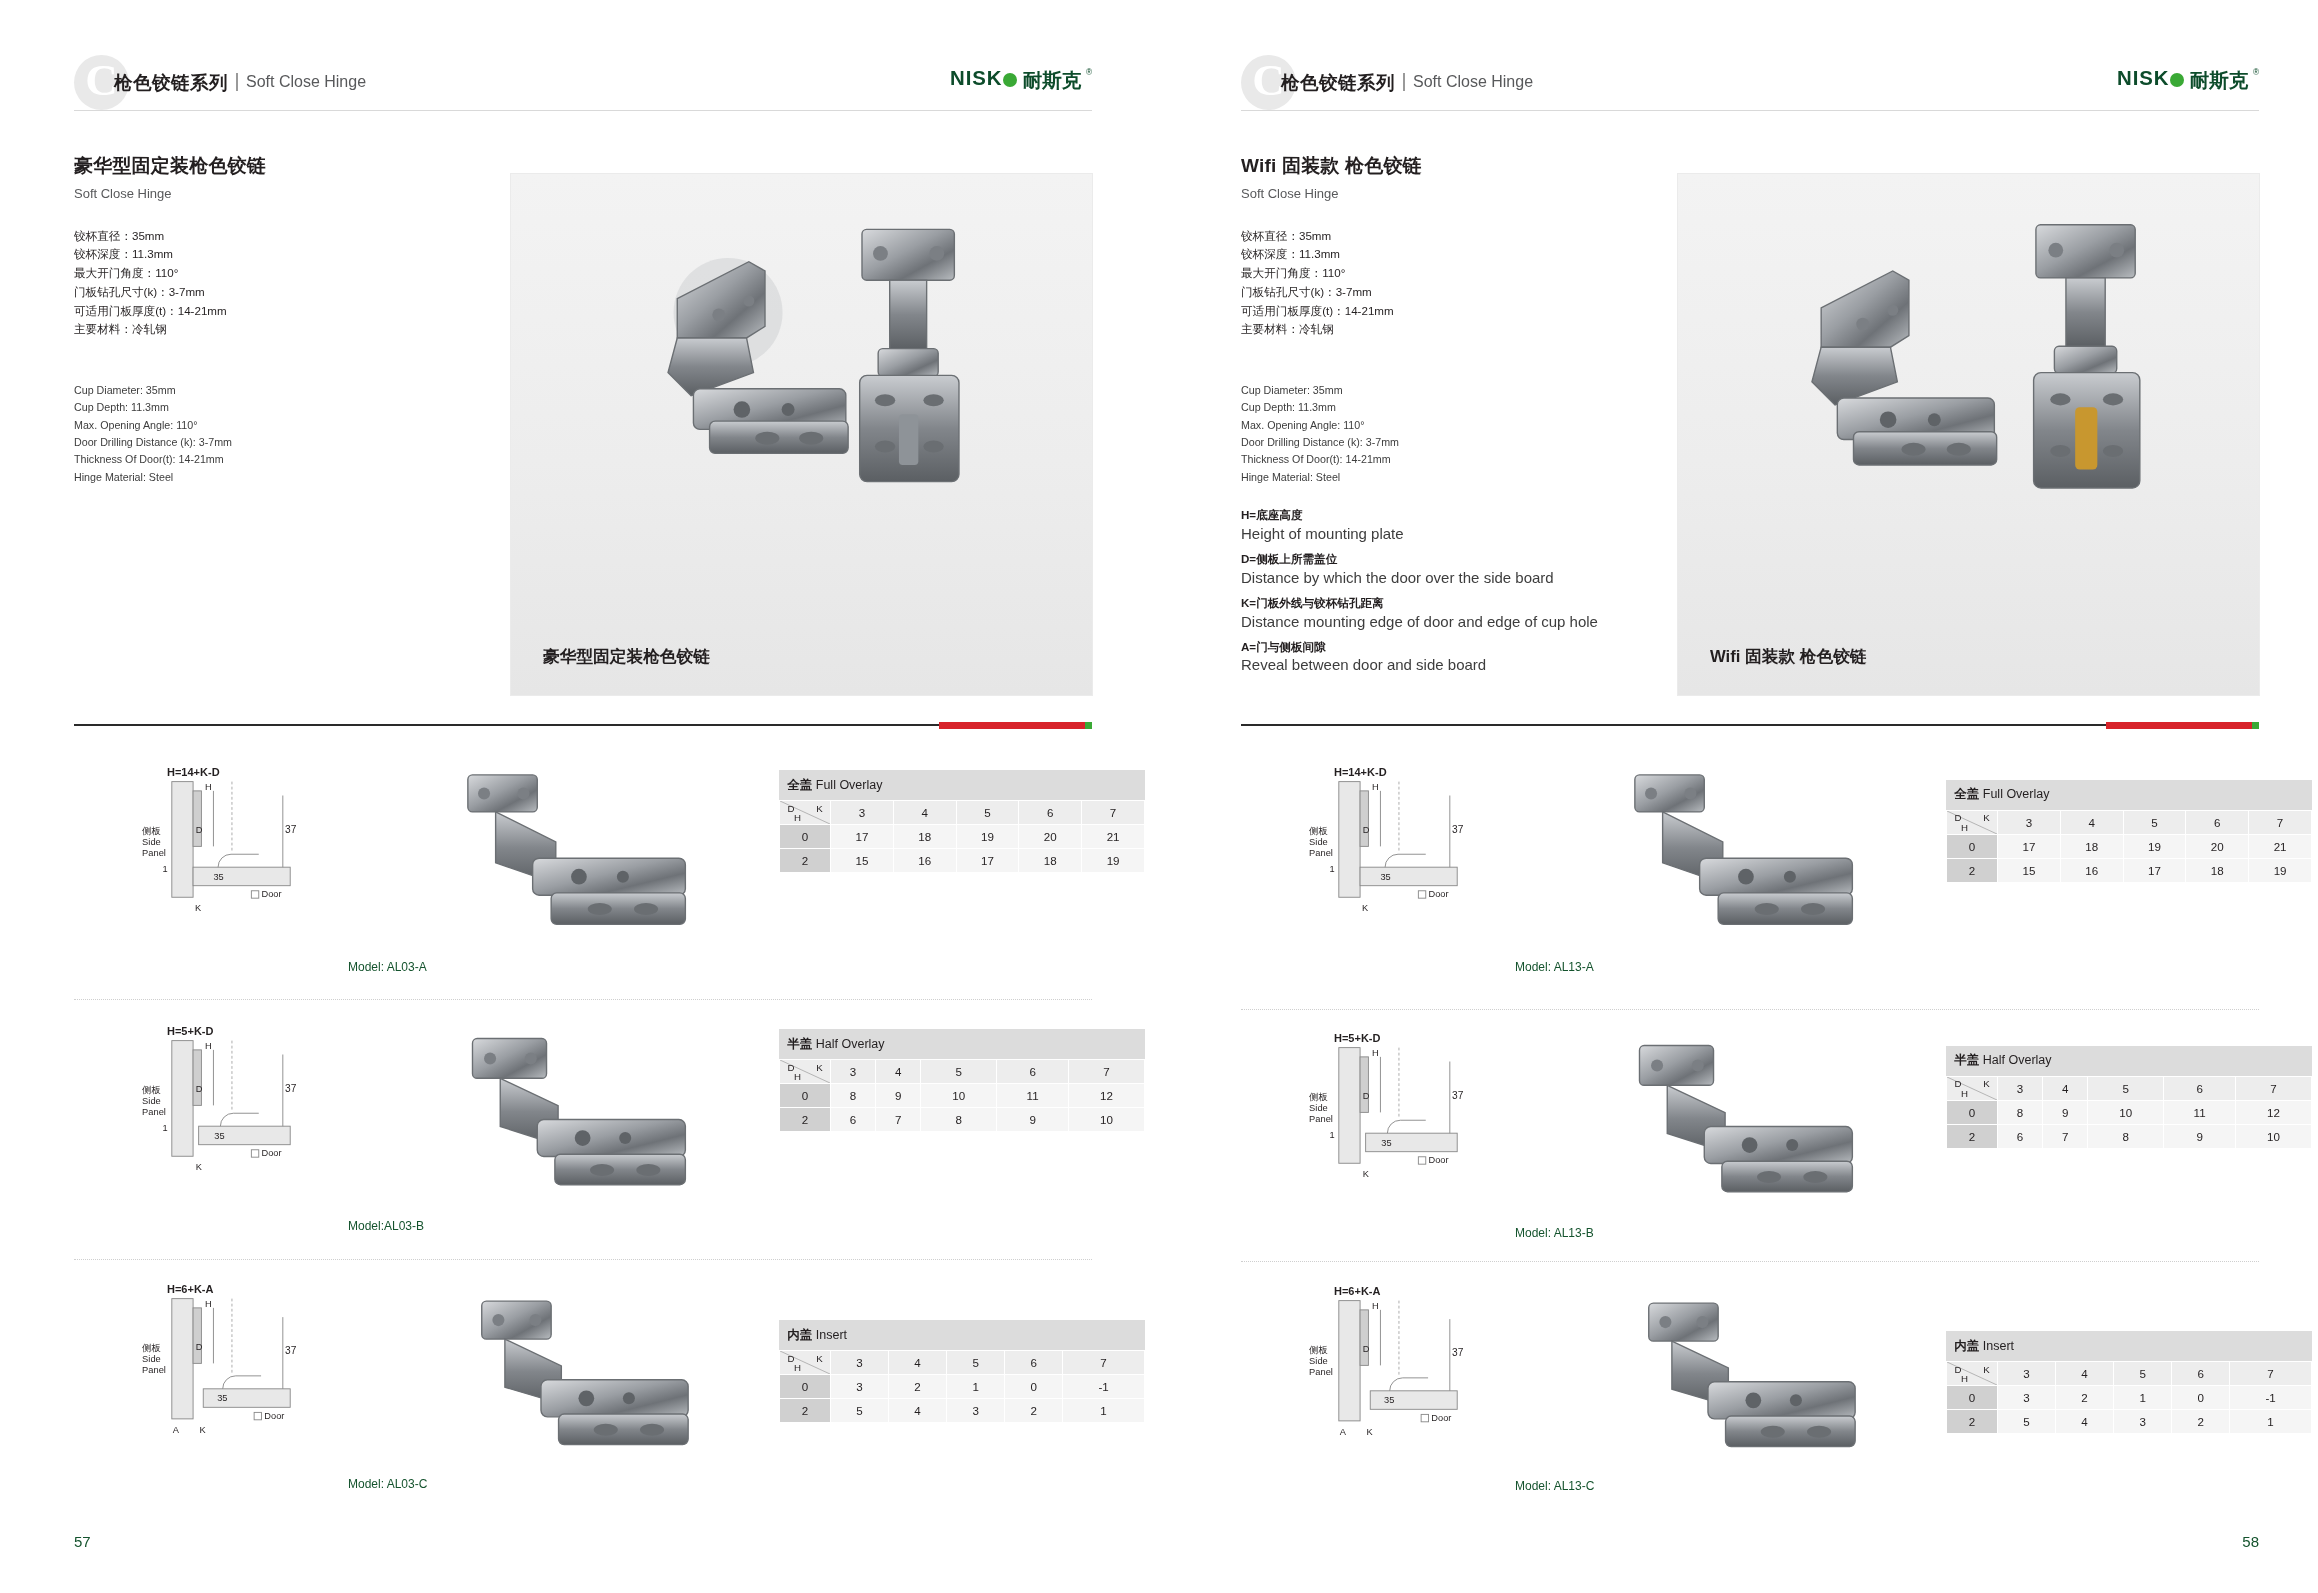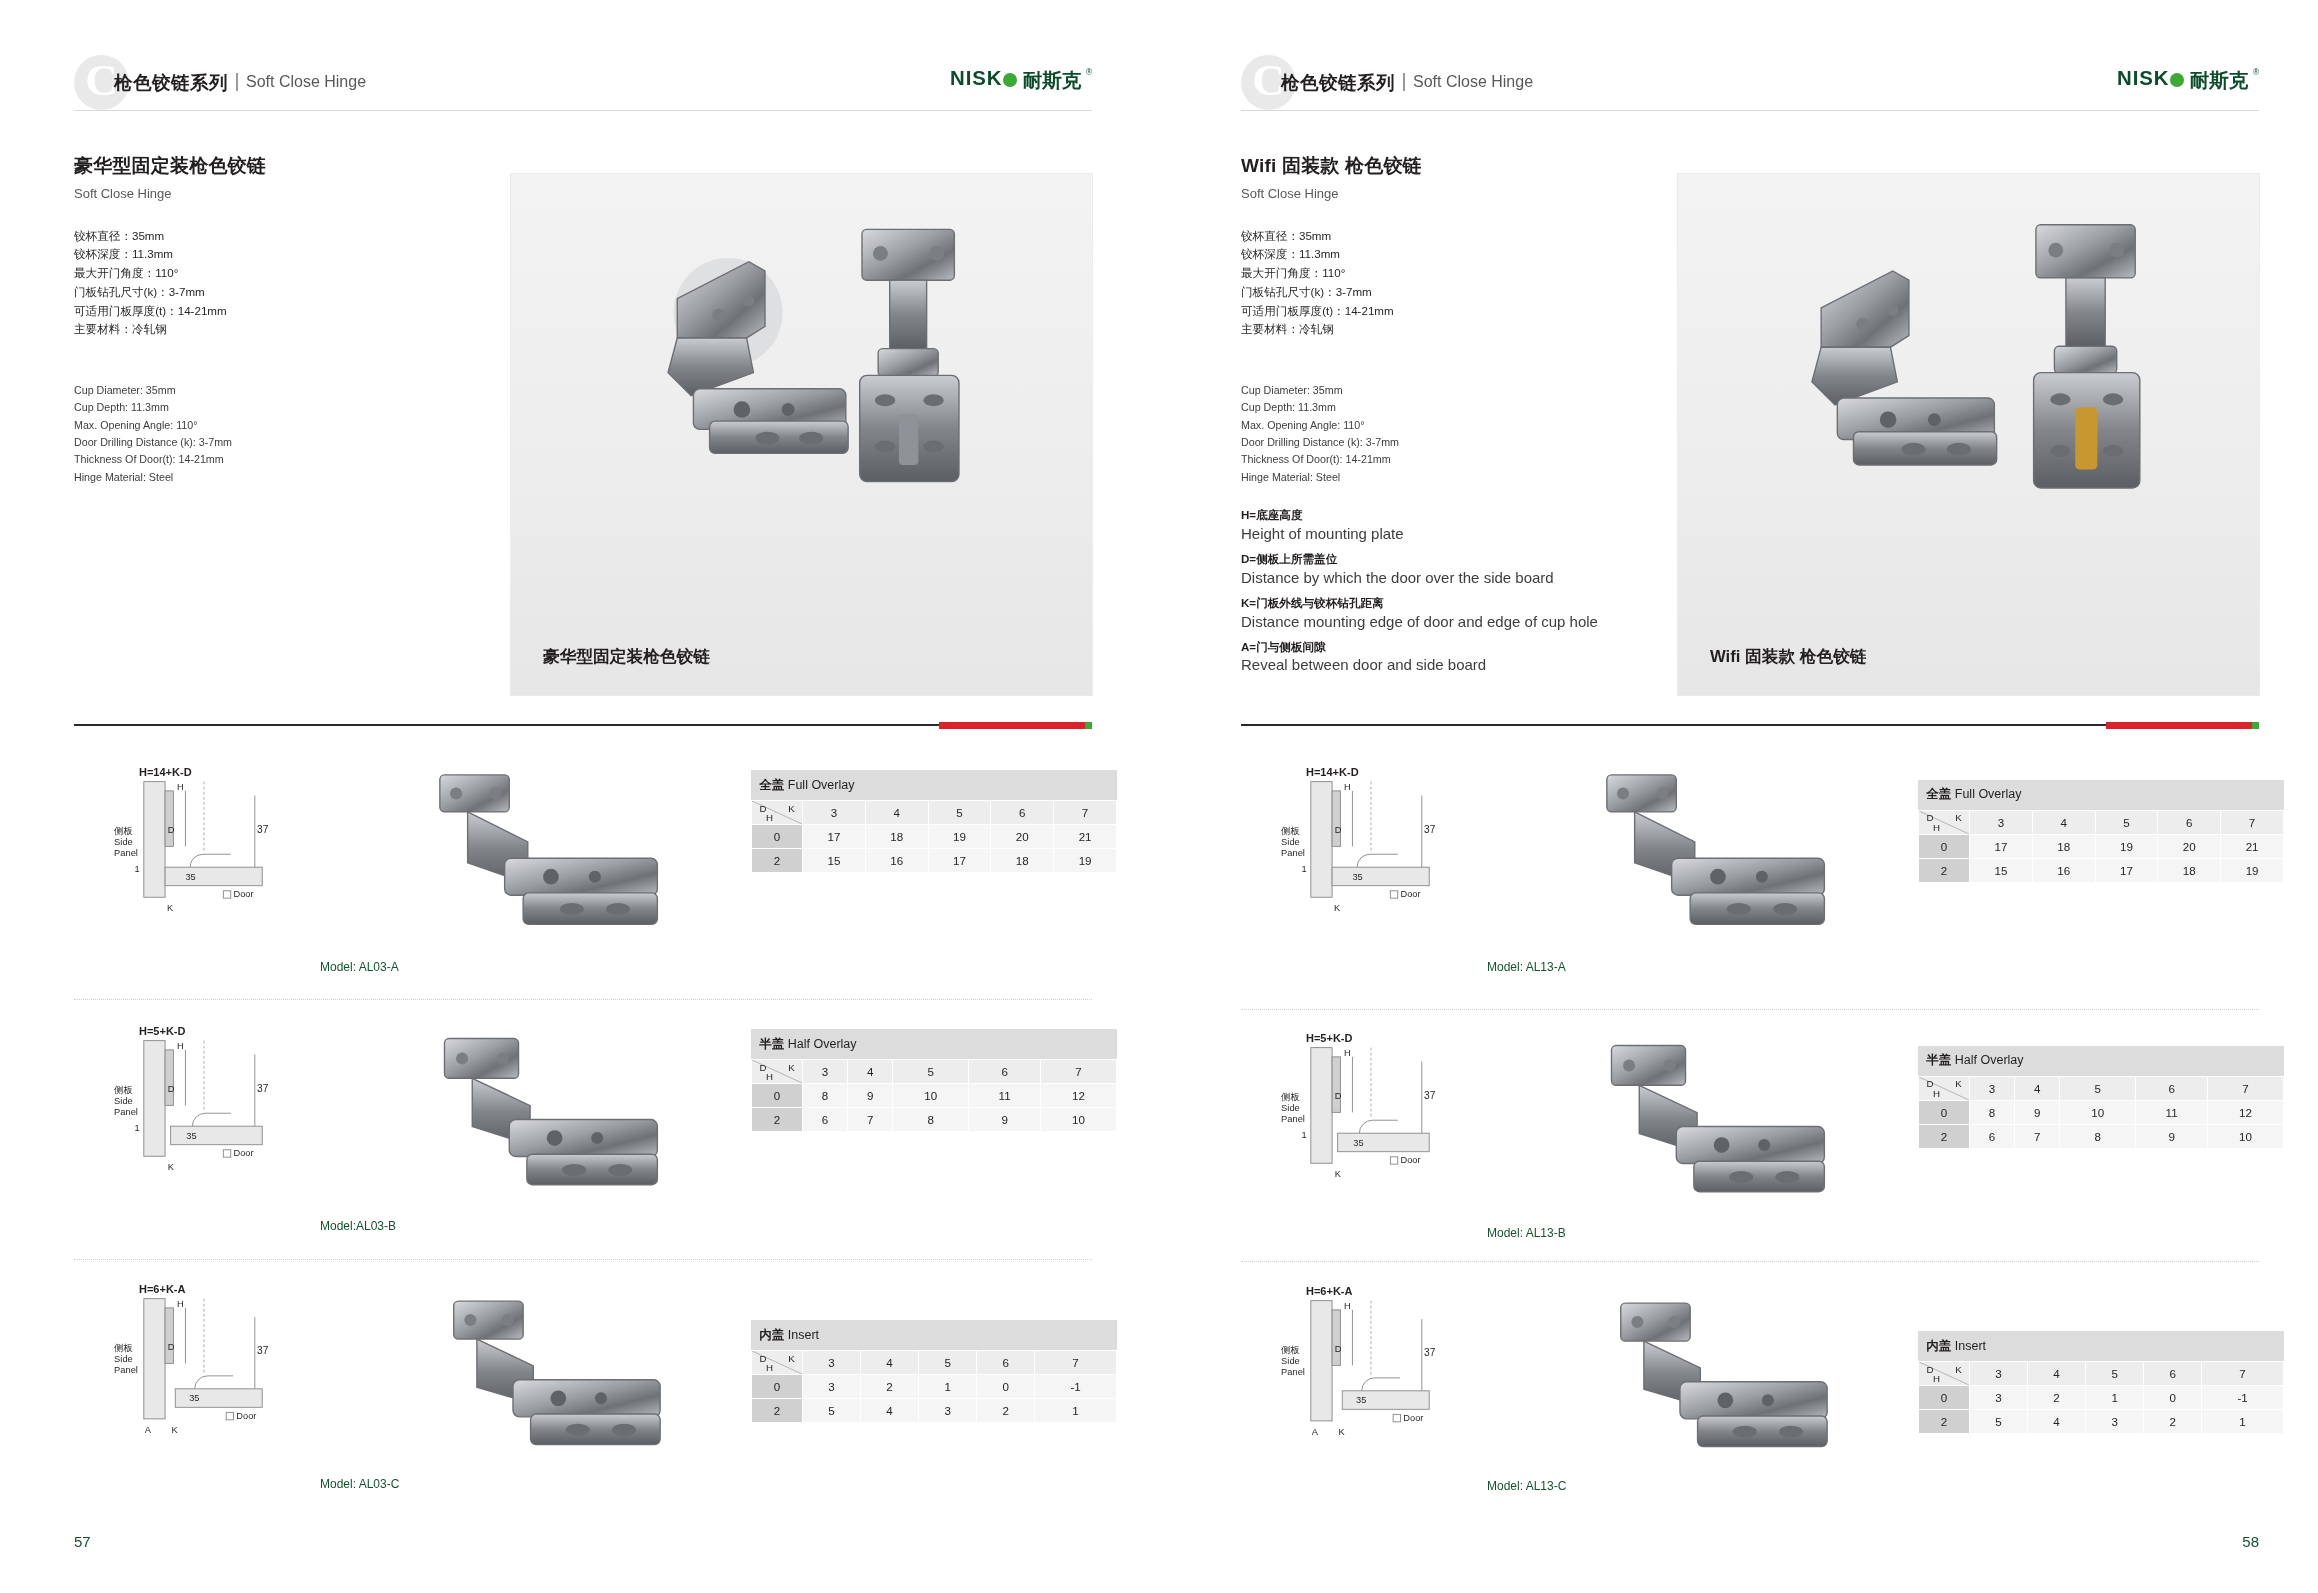--- a/index.html
+++ b/index.html
@@ -116,21 +116,21 @@
   .divider {
     position:absolute; left:74px; right:74px; top:722px; height:6.5px;
   }
   .divider .d-line { position:absolute; left:0; right:0; top:2.3px; height:1.9px; background:#2a2a2a; }
   .divider .d-red  { position:absolute; right:0; top:0; width:153px; height:6.5px; background:#d8232a; }
   .divider .d-green{ position:absolute; right:0; top:0; width:7.4px; height:6.5px; background:#3aa935; }
 
   
   .row {
     position:absolute;
-    left:60px; right:74px;
+    left:88px; right:74px;
     height: 260px;
   }
   .row-sep {
     position:absolute; left:74px; right:74px; height:0.9px;
     border-top: 1.4px dotted #cfcfcf;
   }
 
   .diagram { position:absolute; left:56px; top:4.6px; width:199px; height:199px; }
   .diagram .dim-top { position:absolute; top:0; left:23px; font-size:11px; font-weight:bold; }
   .diagram .lbl-side {

